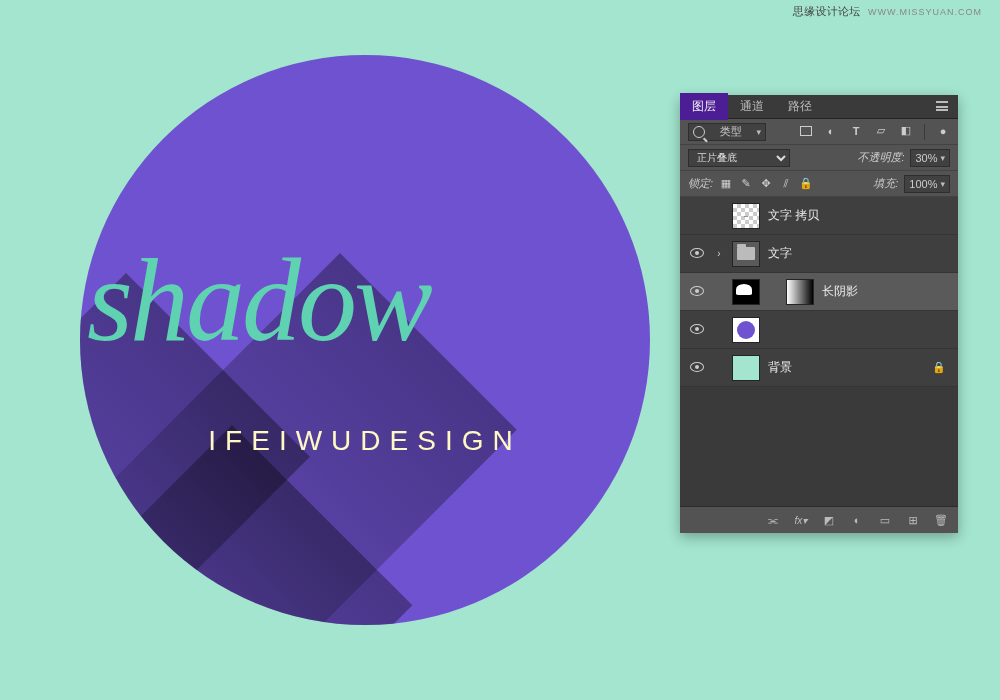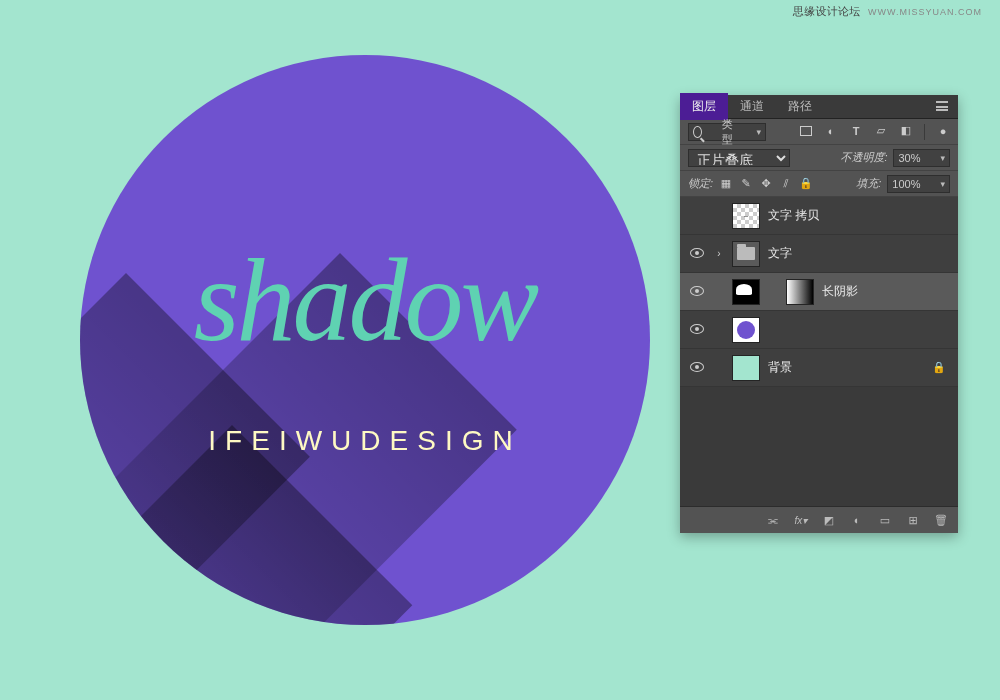--- a/index.html
+++ b/index.html
@@ -25,22 +25,22 @@
   }
   .shadow-stripe {
     position: absolute;
     transform: rotate(45deg);
     background: linear-gradient(180deg, rgba(0,0,0,.35), rgba(0,0,0,0) 90%);
   }
   .stripe1 { left: 46px;  top: 218px; width: 260px; height: 600px; transform-origin: top left; }
   .stripe2 { left: 260px; top: 198px; width: 250px; height: 600px; transform-origin: top left; }
   .stripe3 { left: 152px; top: 370px; width: 255px; height: 520px; transform-origin: top left; }
   .main-text {
-    position: absolute; left: 0; right: 0; top: 178px;
-    text-align: center;
+    position: absolute; left: 7px; right: 0; top: 178px;
+    text-align: left;
     font-family: "Brush Script MT","Segoe Script",cursive;
     font-style: italic;
     font-size: 118px;
     color: #5fd2b2;
     letter-spacing: -3px;
   }
   .sub-text {
     position: absolute; left: 0; right: 0; top: 370px;
     text-align: center;
     font-size: 28px;
@@ -78,25 +78,25 @@
   .row {
     display: flex; align-items: center;
     padding: 0 8px;
     height: 26px;
     border-bottom: 1px solid #434343;
     gap: 6px;
   }
   .row .label { color: #ccc; white-space: nowrap; font-style: italic; }
   select, input.num {
     background: #414141; color: #ddd; border: 1px solid #2e2e2e;
-    font-size: 14px; height: 18px;
+    font-size: 10px; height: 18px;
     padding: 1px 4px;
   }
   select.blend { width: 102px; }
-  .dd { display:inline-flex; align-items:center; background:#414141; border:1px solid #2e2e2e; height:18px; padding:0 4px; gap:20px; cursor:pointer;}
+  .dd { display:inline-flex; align-items:center; background:#414141; border:1px solid #2e2e2e; height:18px; padding:0 4px; gap:3px; cursor:pointer;}
   .dd .caret{ font-size:9px; color:#bbb;}
   .filter-dd{ width:78px; justify-content:space-between;}
   .search-ic{ display:inline-flex; width:12px; height:12px; border:1.6px solid #ccc; border-radius:50%; position:relative;}
   .search-ic:after{content:""; position:absolute; right:-4px; bottom:-4px; width:5px; height:1.6px; background:#ccc; transform:rotate(45deg);}
   .ico-row { display:flex; gap:11px; margin-left:auto; }
   .small-ic { width:14px; height:14px; color:#ccc; display:inline-flex; align-items:center; justify-content:center; }
   .sep { width:1px; height:16px; background:#3a3a3a;}
   .lock-ic { width:14px; height:14px; display:inline-flex; align-items:center; justify-content:center; color:#ccc; cursor:pointer;}
   .layers { background:#3f3f3f; }
   .layer {

